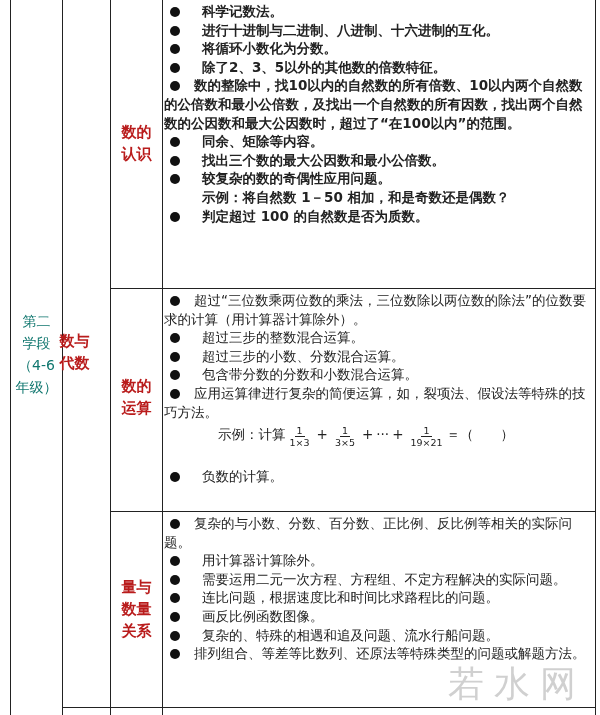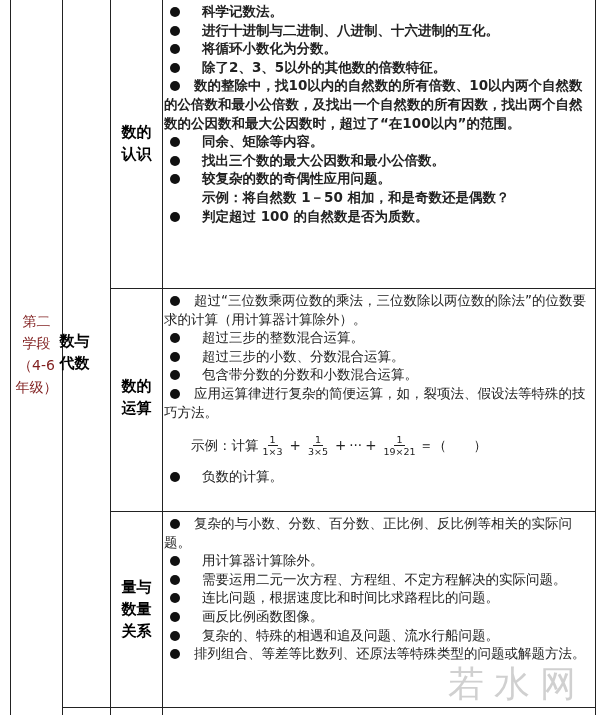--- a/index.html
+++ b/index.html
@@ -33,29 +33,29 @@
     .hline {
       position: absolute;
       height: 1px;
       background: #222;
     }
     .cell-label {
       position: absolute;
       text-align: center;
       font-size: 14px;
       line-height: 22px;
-      color: #000000;
+      color: #b91c1c;
     }
     .stage-label {
       left: 11px;
       width: 51px;
       top: 310px;
       font-size: 14px;
       line-height: 22px;
-      color: #7f1d1d;
+      color: #0f766e;
     }
     .domain-label {
       left: 51px;
       width: 47px;
       top: 330px;
       font-weight: bold;
       font-size: 15px;
       line-height: 22px;
     }
     .sub-label {
@@ -89,24 +89,23 @@
       margin-right: 22px;
       vertical-align: -1px;
     }
     .item.wrap .bullet {
       margin-right: 14px;
     }
     .example {
       padding-left: 38px;
     }
     .formula {
-      padding-left: 27px;
+      padding-left: 54px;
       height: 40px;
       display: flex;
-      align-items: center;
       margin-top: 4px;
       margin-bottom: 2px;
     }
     .frac {
       display: inline-flex;
       flex-direction: column;
       align-items: center;
       vertical-align: middle;
       margin: 0 2px;
       font-size: 9.5px;

